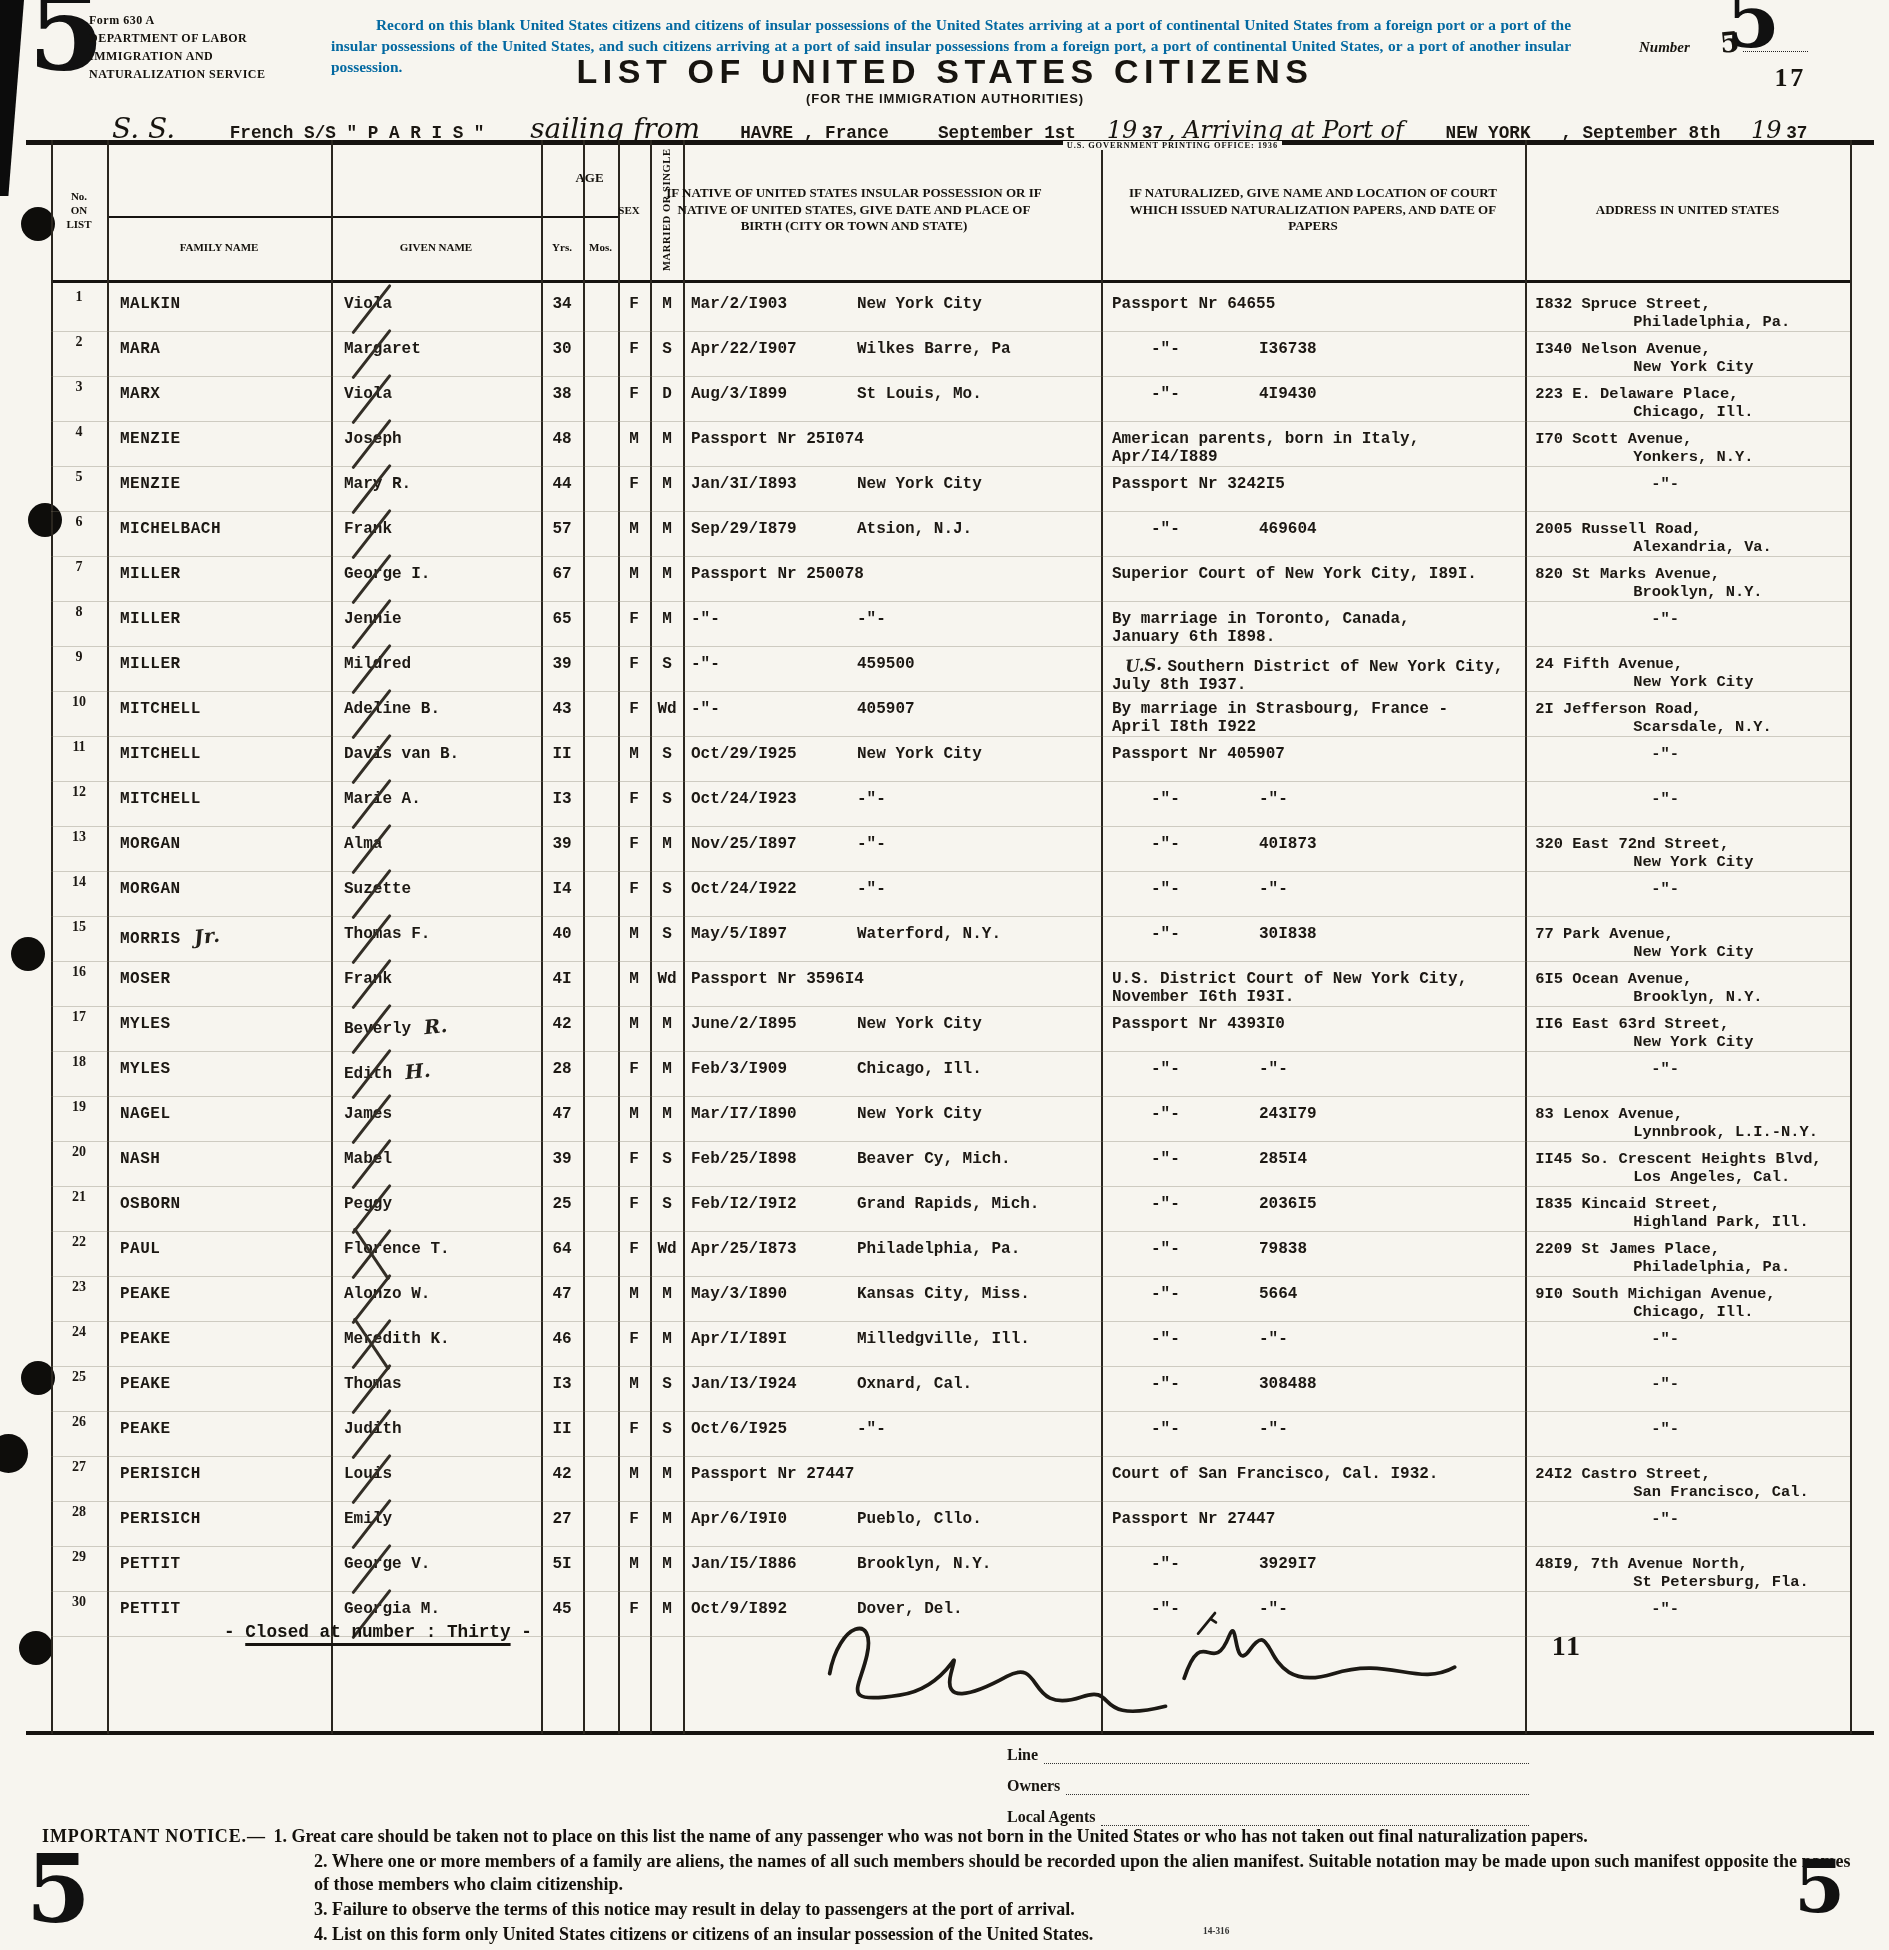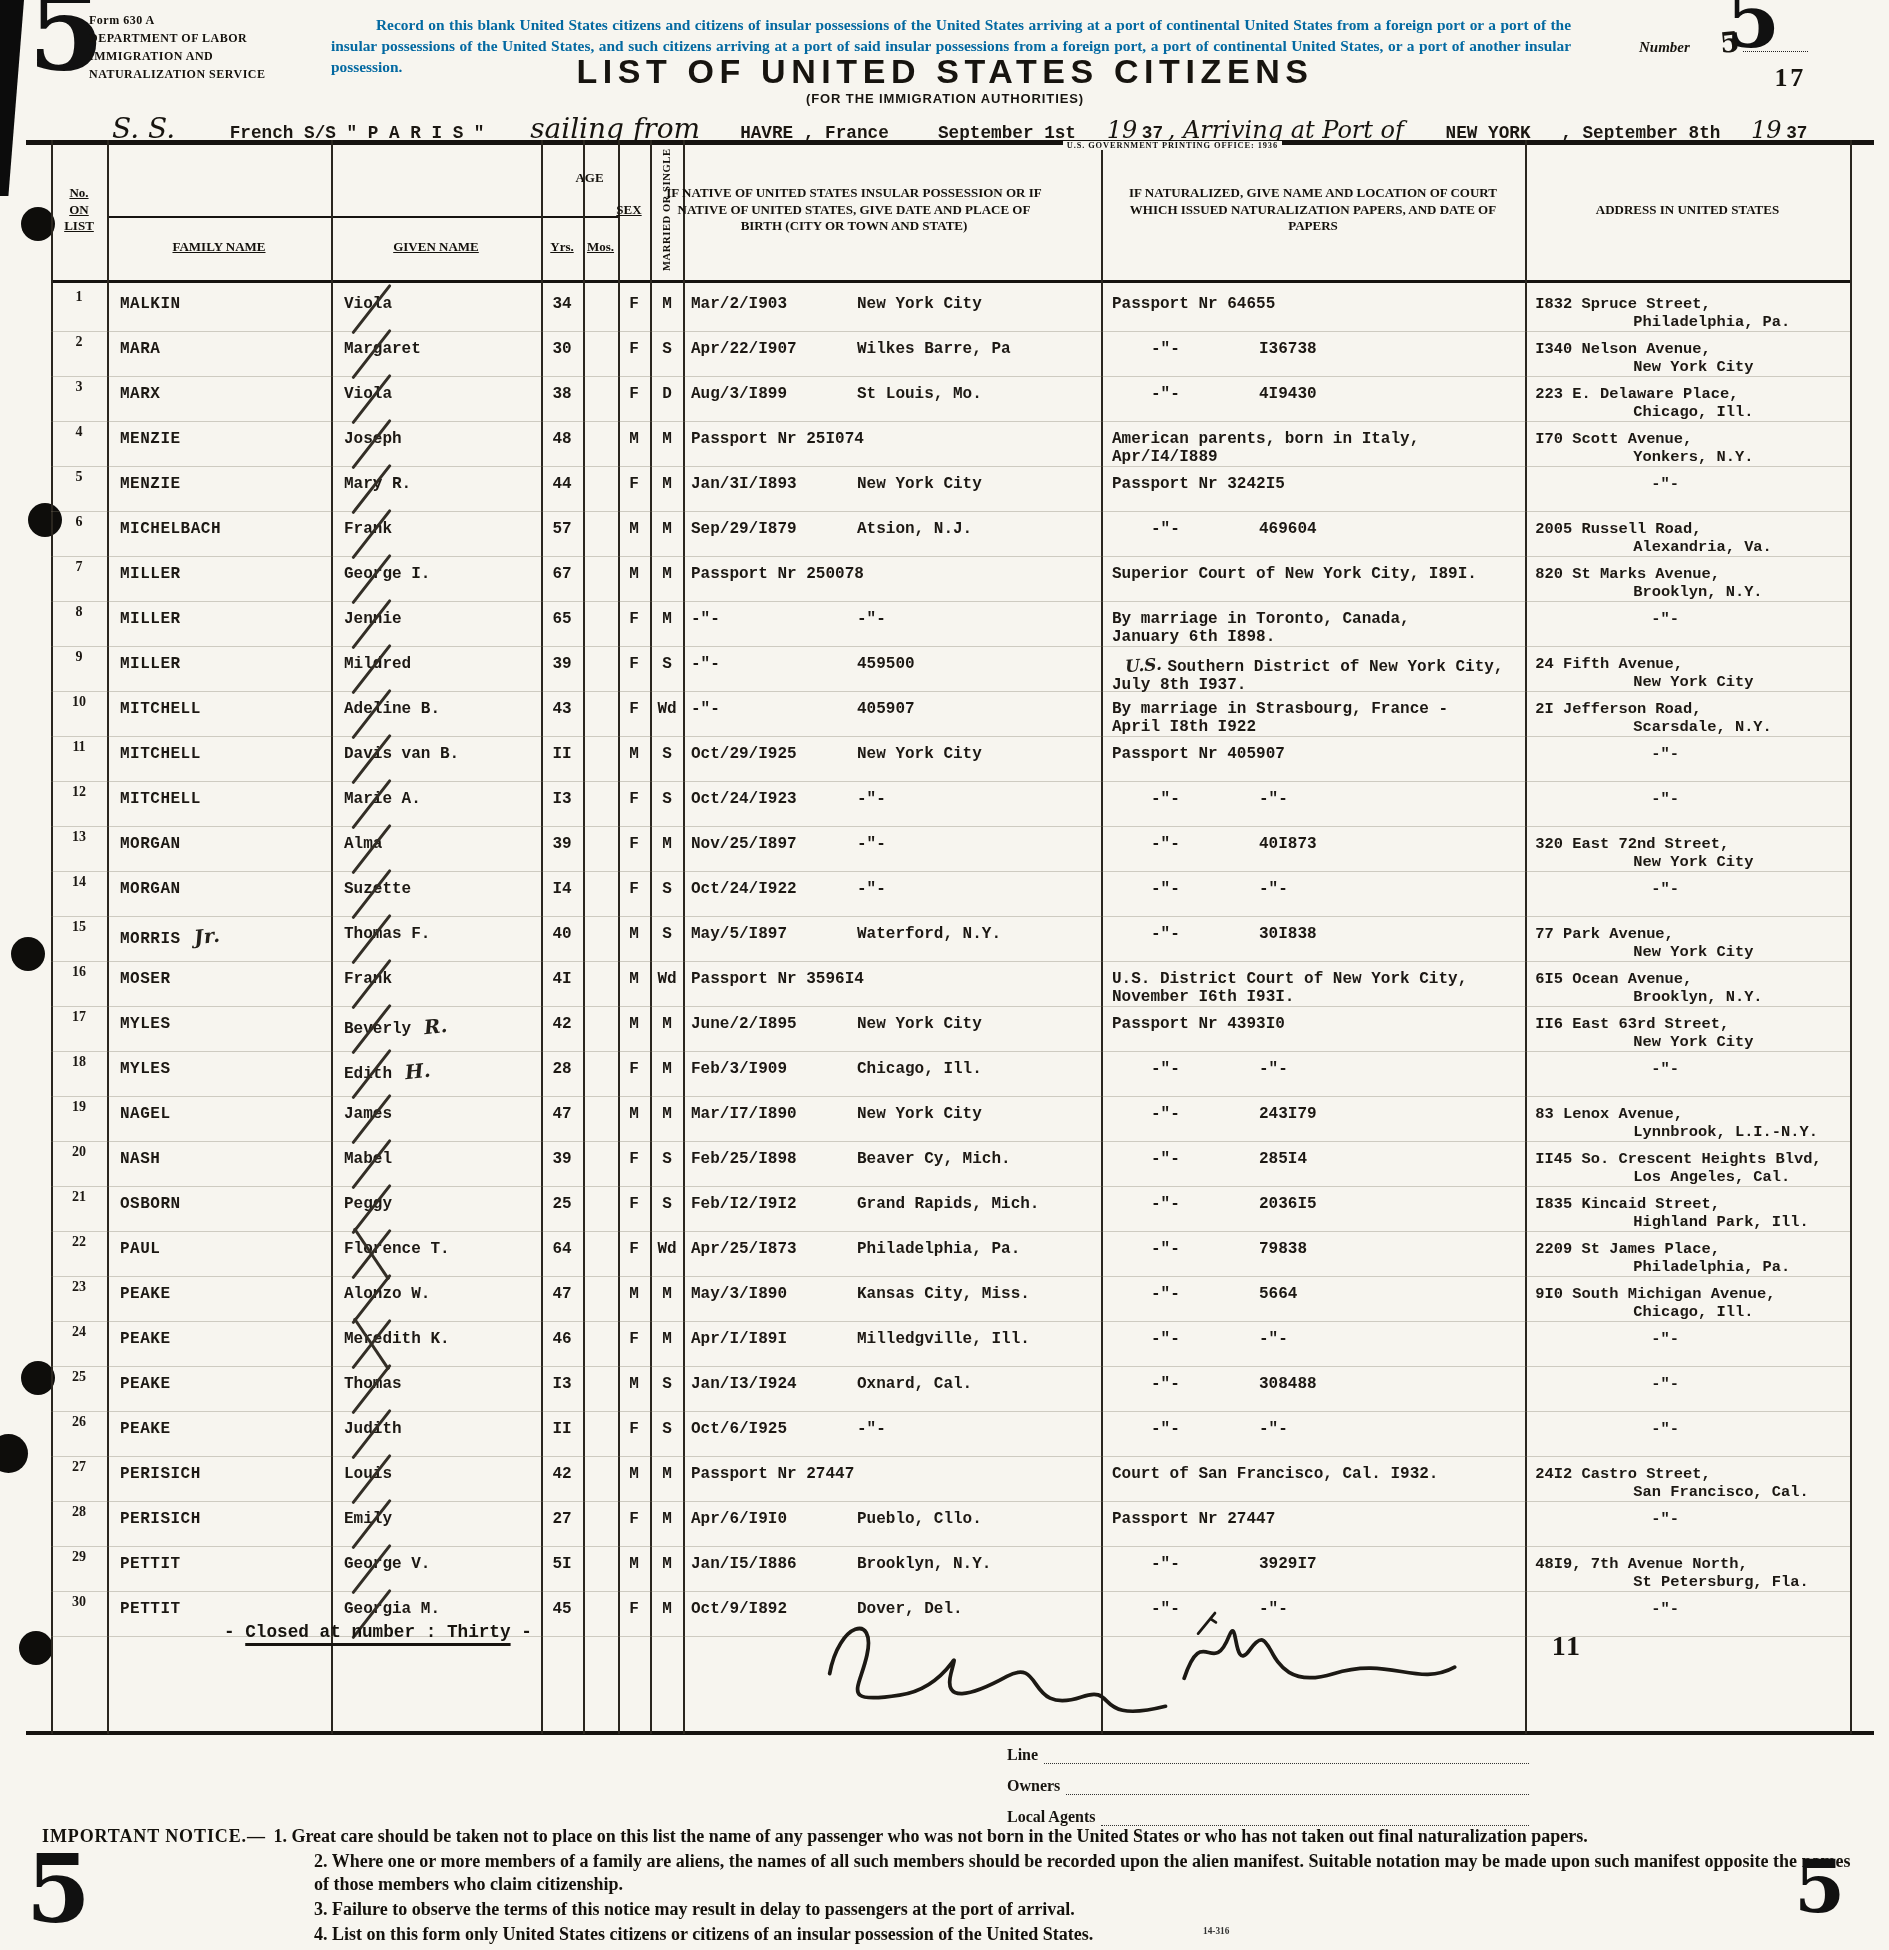--- a/index.html
+++ b/index.html
@@ -37,21 +37,21 @@
   .voyage .typed{font-size:17.7px;}
   .u-dot{border-bottom:1.9px dotted #333;padding:0 13px;}
   .yr{font-style:italic;font-size:24px;font-family:"DejaVu Serif",serif;}
   .gpo{position:absolute;left:1063px;top:141px;font-size:8.4px;font-weight:bold;letter-spacing:0.9px;
        color:#111;background:#f7f5ef;z-index:5;padding:0 3.7px;}
   
   .rule{position:absolute;background:#161310;}
   .vline{position:absolute;width:1.9px;background:#2a261f;top:140px;height:1594px;}
   .hcell{position:absolute;display:flex;align-items:center;justify-content:center;text-align:center;
          font-weight:bold;font-size:13px;line-height:1.3;color:#14110c;}
-  .hsmall{font-size:13px;text-decoration:underline;}
+  .hsmall{font-size:11px;}
   .vertical{writing-mode:vertical-rl;transform:rotate(180deg);font-size:10.7px;letter-spacing:0.5px;}
   
   .rows{position:absolute;left:51px;top:287px;width:1799px;}
   .trow{position:relative;display:grid;grid-template-columns:56px 224px 210px 42px 35px 32px 34px 418px 424px 325px;
         height:44px;align-items:start;border-bottom:0.9px solid rgba(125,118,100,.33);}
   .c{position:relative;font-family:"Liberation Mono",monospace;font-weight:bold;font-size:16px;
      color:#1c1813;padding-top:7.5px;white-space:pre-line;overflow:visible;}
   .c.no{font-family:"Liberation Serif",serif;font-size:14px;text-align:center;padding-top:1.9px;}
   .c.family{padding-left:13px;letter-spacing:0.5px;}
   .c.given{padding-left:13px;}

